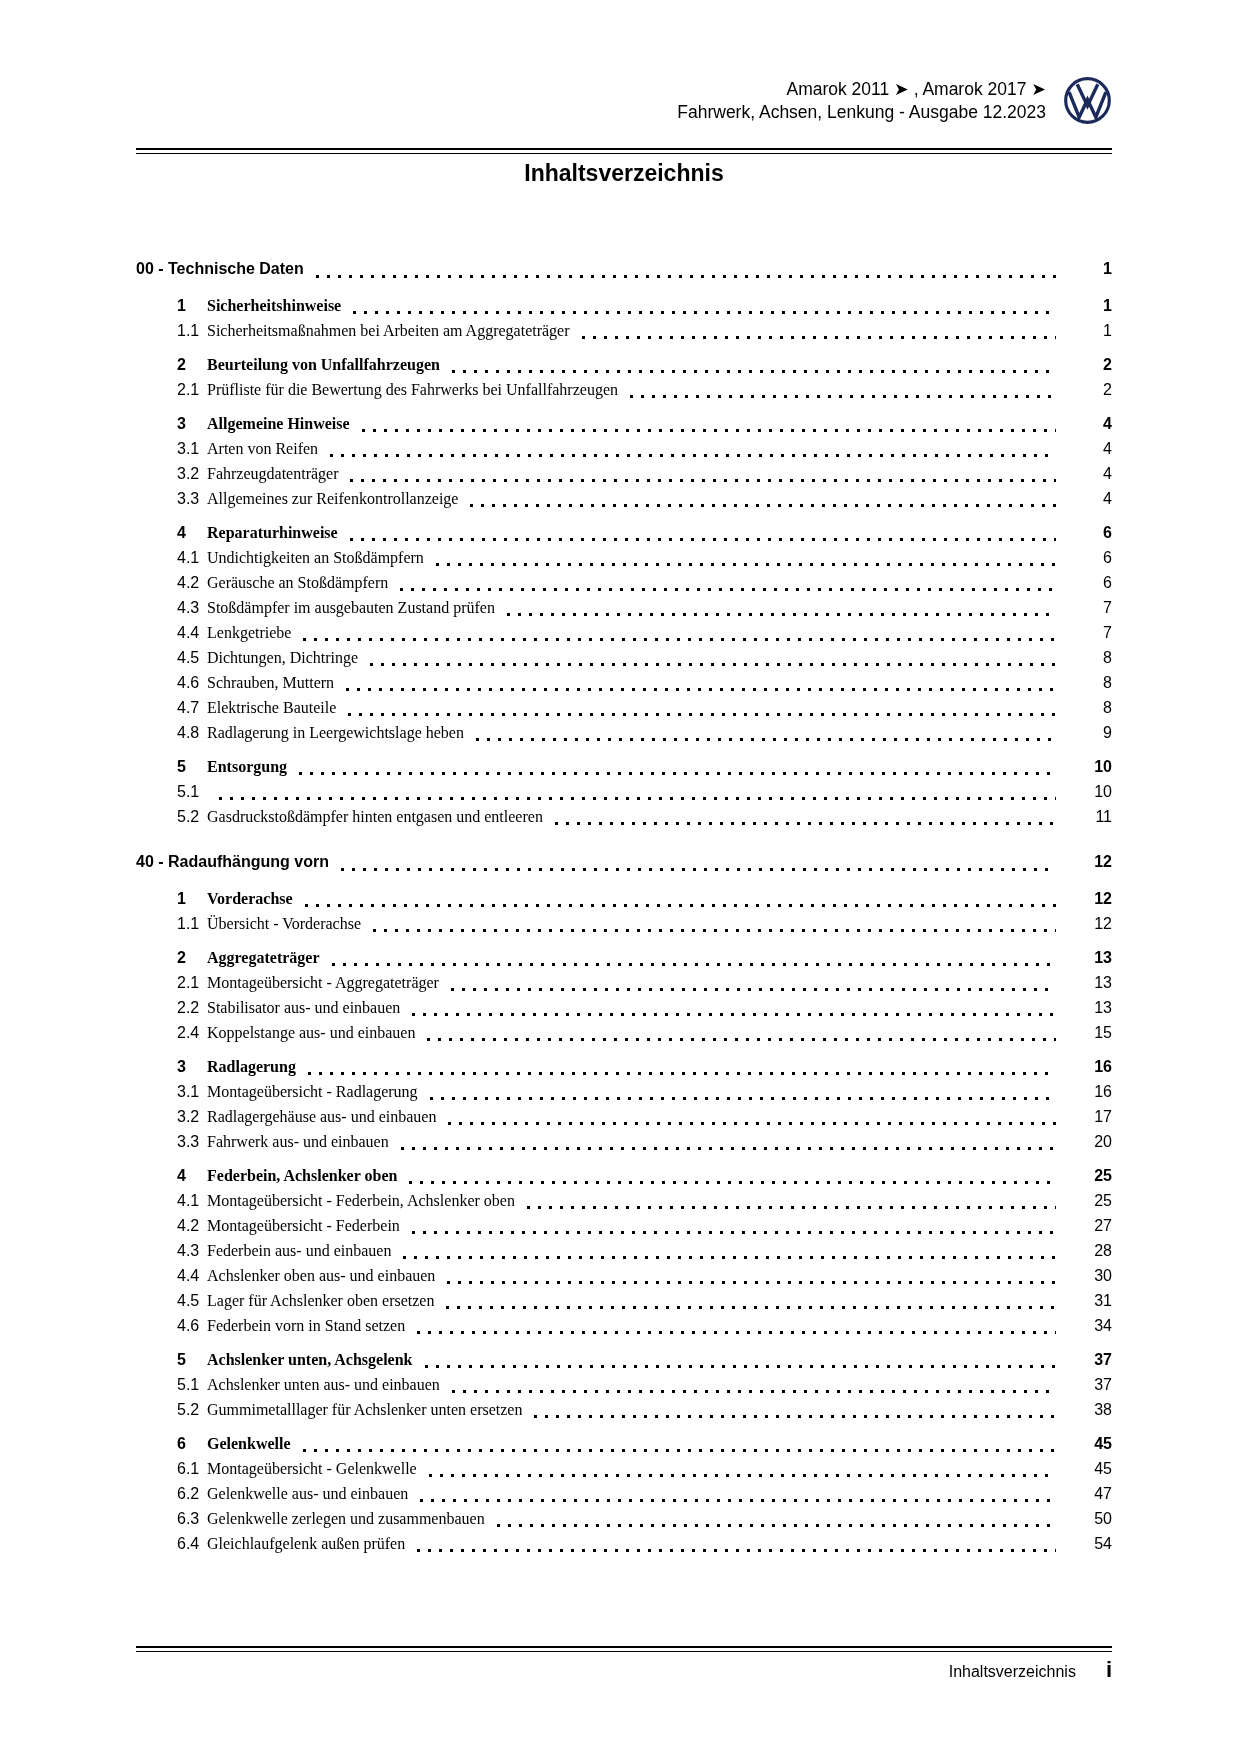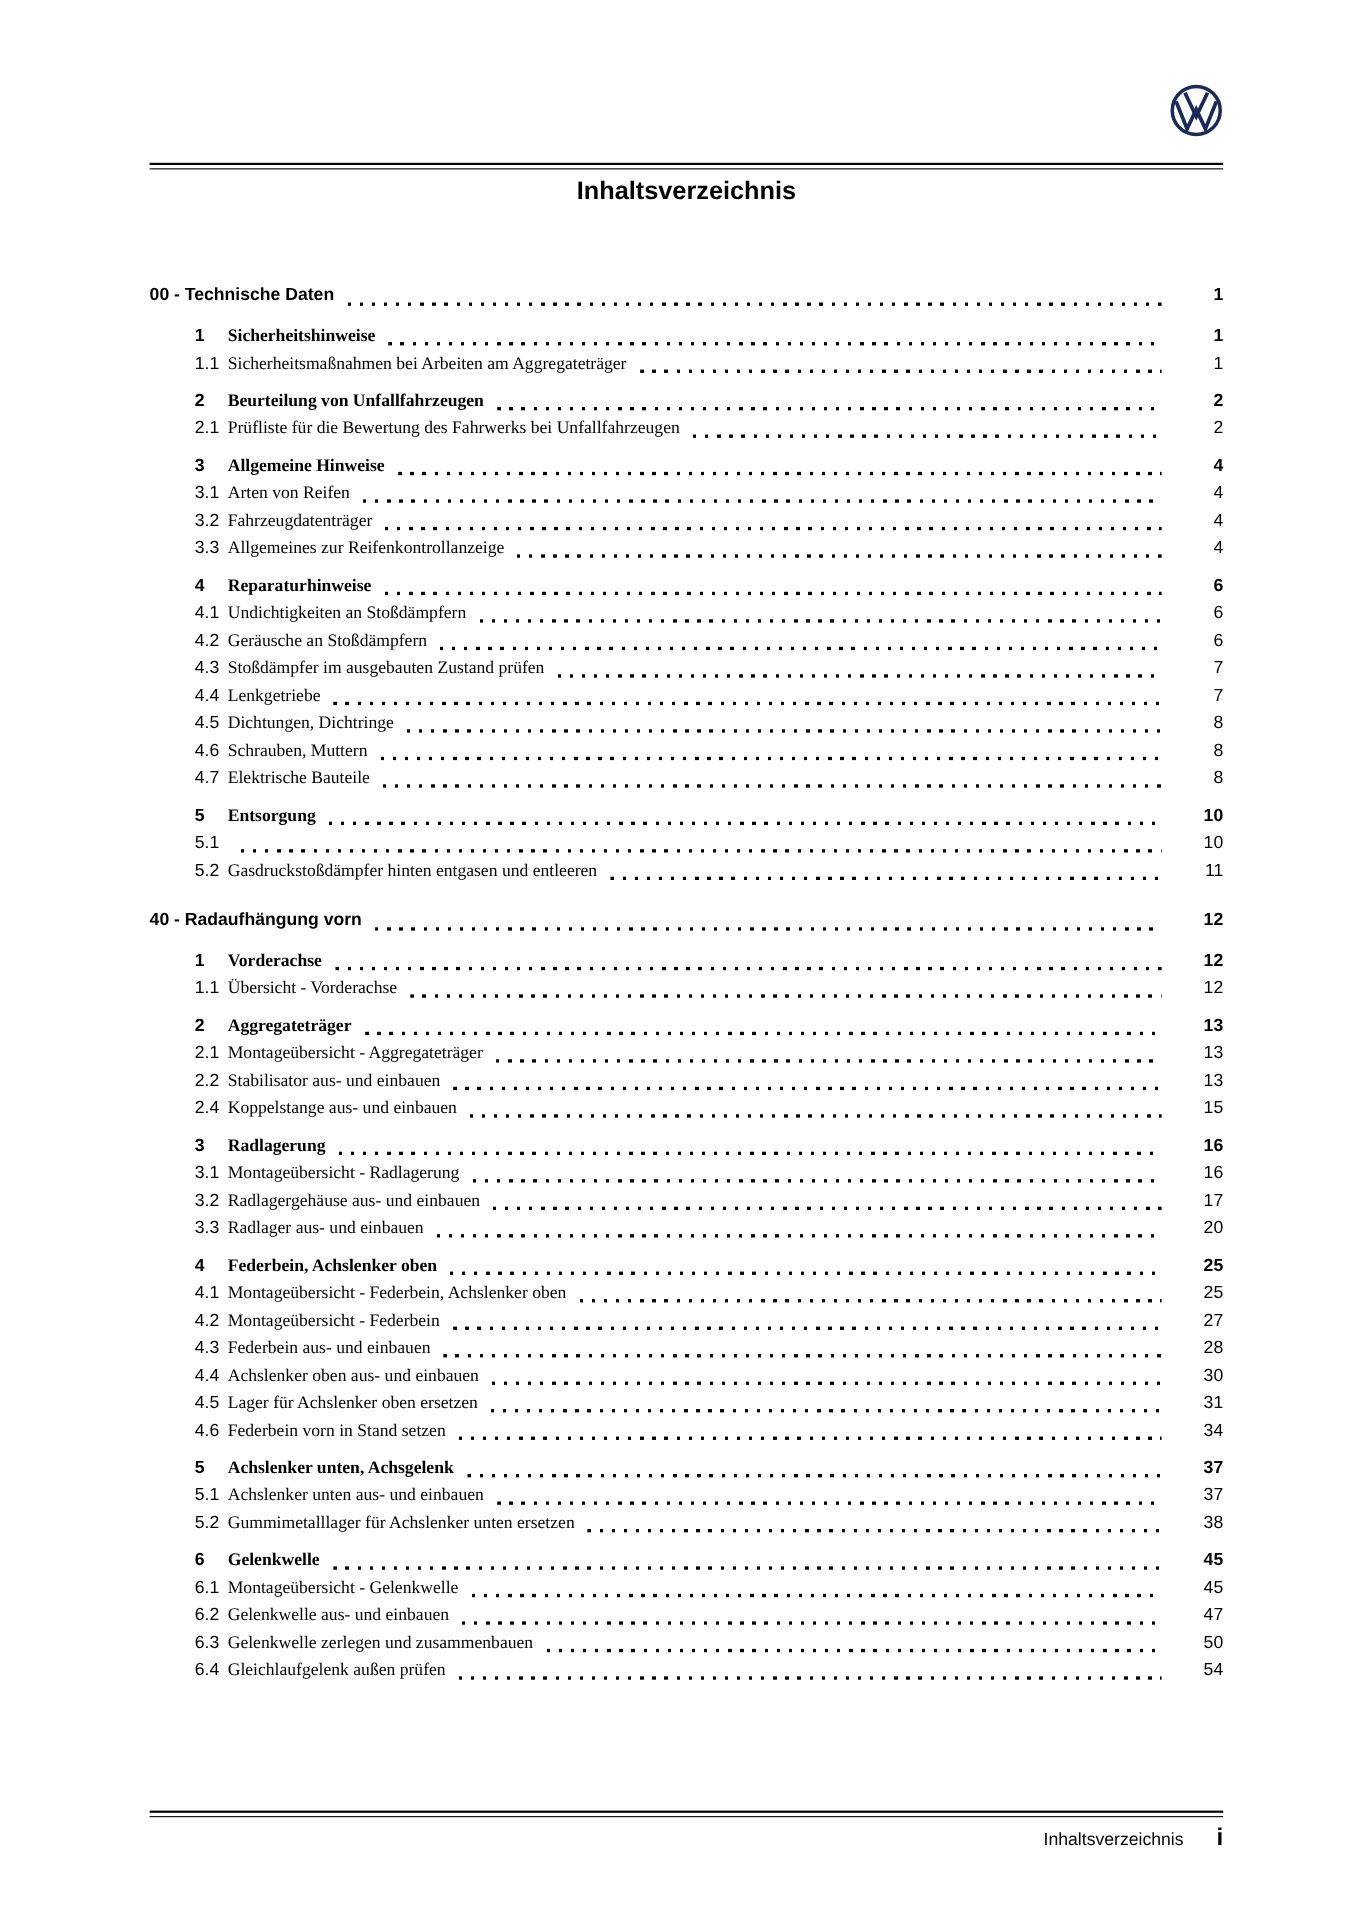--- a/index.html
+++ b/index.html
@@ -54,20 +54,24 @@
   }
   .footer-label { font-size:16px; }
   .footer-page { font-size:22px; font-weight:bold; margin-left:30px; }
 </style>
 </head>
 <body>
 
 <div class="page">
 
   <div class="header">
+    <div class="header-text">
+      <div>Amarok 2011 ➤ , Amarok 2017 ➤</div>
+      <div>Fahrwerk, Achsen, Lenkung - Ausgabe 12.2023</div>
+    </div>
     <svg class="logo" viewBox="0 0 100 100" aria-hidden="true">
       <g fill="none" stroke="#1b2a5a" stroke-linecap="butt" stroke-linejoin="miter">
         <circle cx="50" cy="50" r="44.5" stroke-width="6.5"></circle>
         <path d="M29 17 L50 61 L71 17" stroke-width="7"></path>
         <path d="M12.5 33 L33 84 L50 48 L67 84 L87.5 33" stroke-width="7"></path>
       </g>
     </svg>
   </div>
 
   <div class="rule header-rule"></div>
@@ -169,20 +173,26 @@
         <span class="etitle">Schrauben, Muttern</span>
         <span class="dots"></span>
         <span class="pagenum">8</span>
       </div>
       <div class="row entry lvl2">
         <span class="num">4.7</span>
         <span class="etitle">Elektrische Bauteile</span>
         <span class="dots"></span>
         <span class="pagenum">8</span>
       </div>
+      <div class="row entry lvl2">
+        <span class="num">4.8</span>
+        <span class="etitle">Radlagerung in Leergewichtslage heben</span>
+        <span class="dots"></span>
+        <span class="pagenum">9</span>
+      </div>
       <div class="row entry lvl1">
         <span class="num">5</span>
         <span class="etitle">Entsorgung</span>
         <span class="dots"></span>
         <span class="pagenum">10</span>
       </div>
       <div class="row entry lvl2">
         <span class="num">5.1</span>
         <span class="dots"></span>
         <span class="pagenum">10</span>
@@ -247,21 +257,21 @@
         <span class="pagenum">16</span>
       </div>
       <div class="row entry lvl2">
         <span class="num">3.2</span>
         <span class="etitle">Radlagergehäuse aus- und einbauen</span>
         <span class="dots"></span>
         <span class="pagenum">17</span>
       </div>
       <div class="row entry lvl2">
         <span class="num">3.3</span>
-        <span class="etitle">Radlager aus- und einbauen</span>
+        <span class="etitle">Fahrwerk aus- und einbauen</span>
         <span class="dots"></span>
         <span class="pagenum">20</span>
       </div>
       <div class="row entry lvl1">
         <span class="num">4</span>
         <span class="etitle">Federbein, Achslenker oben</span>
         <span class="dots"></span>
         <span class="pagenum">25</span>
       </div>
       <div class="row entry lvl2">

